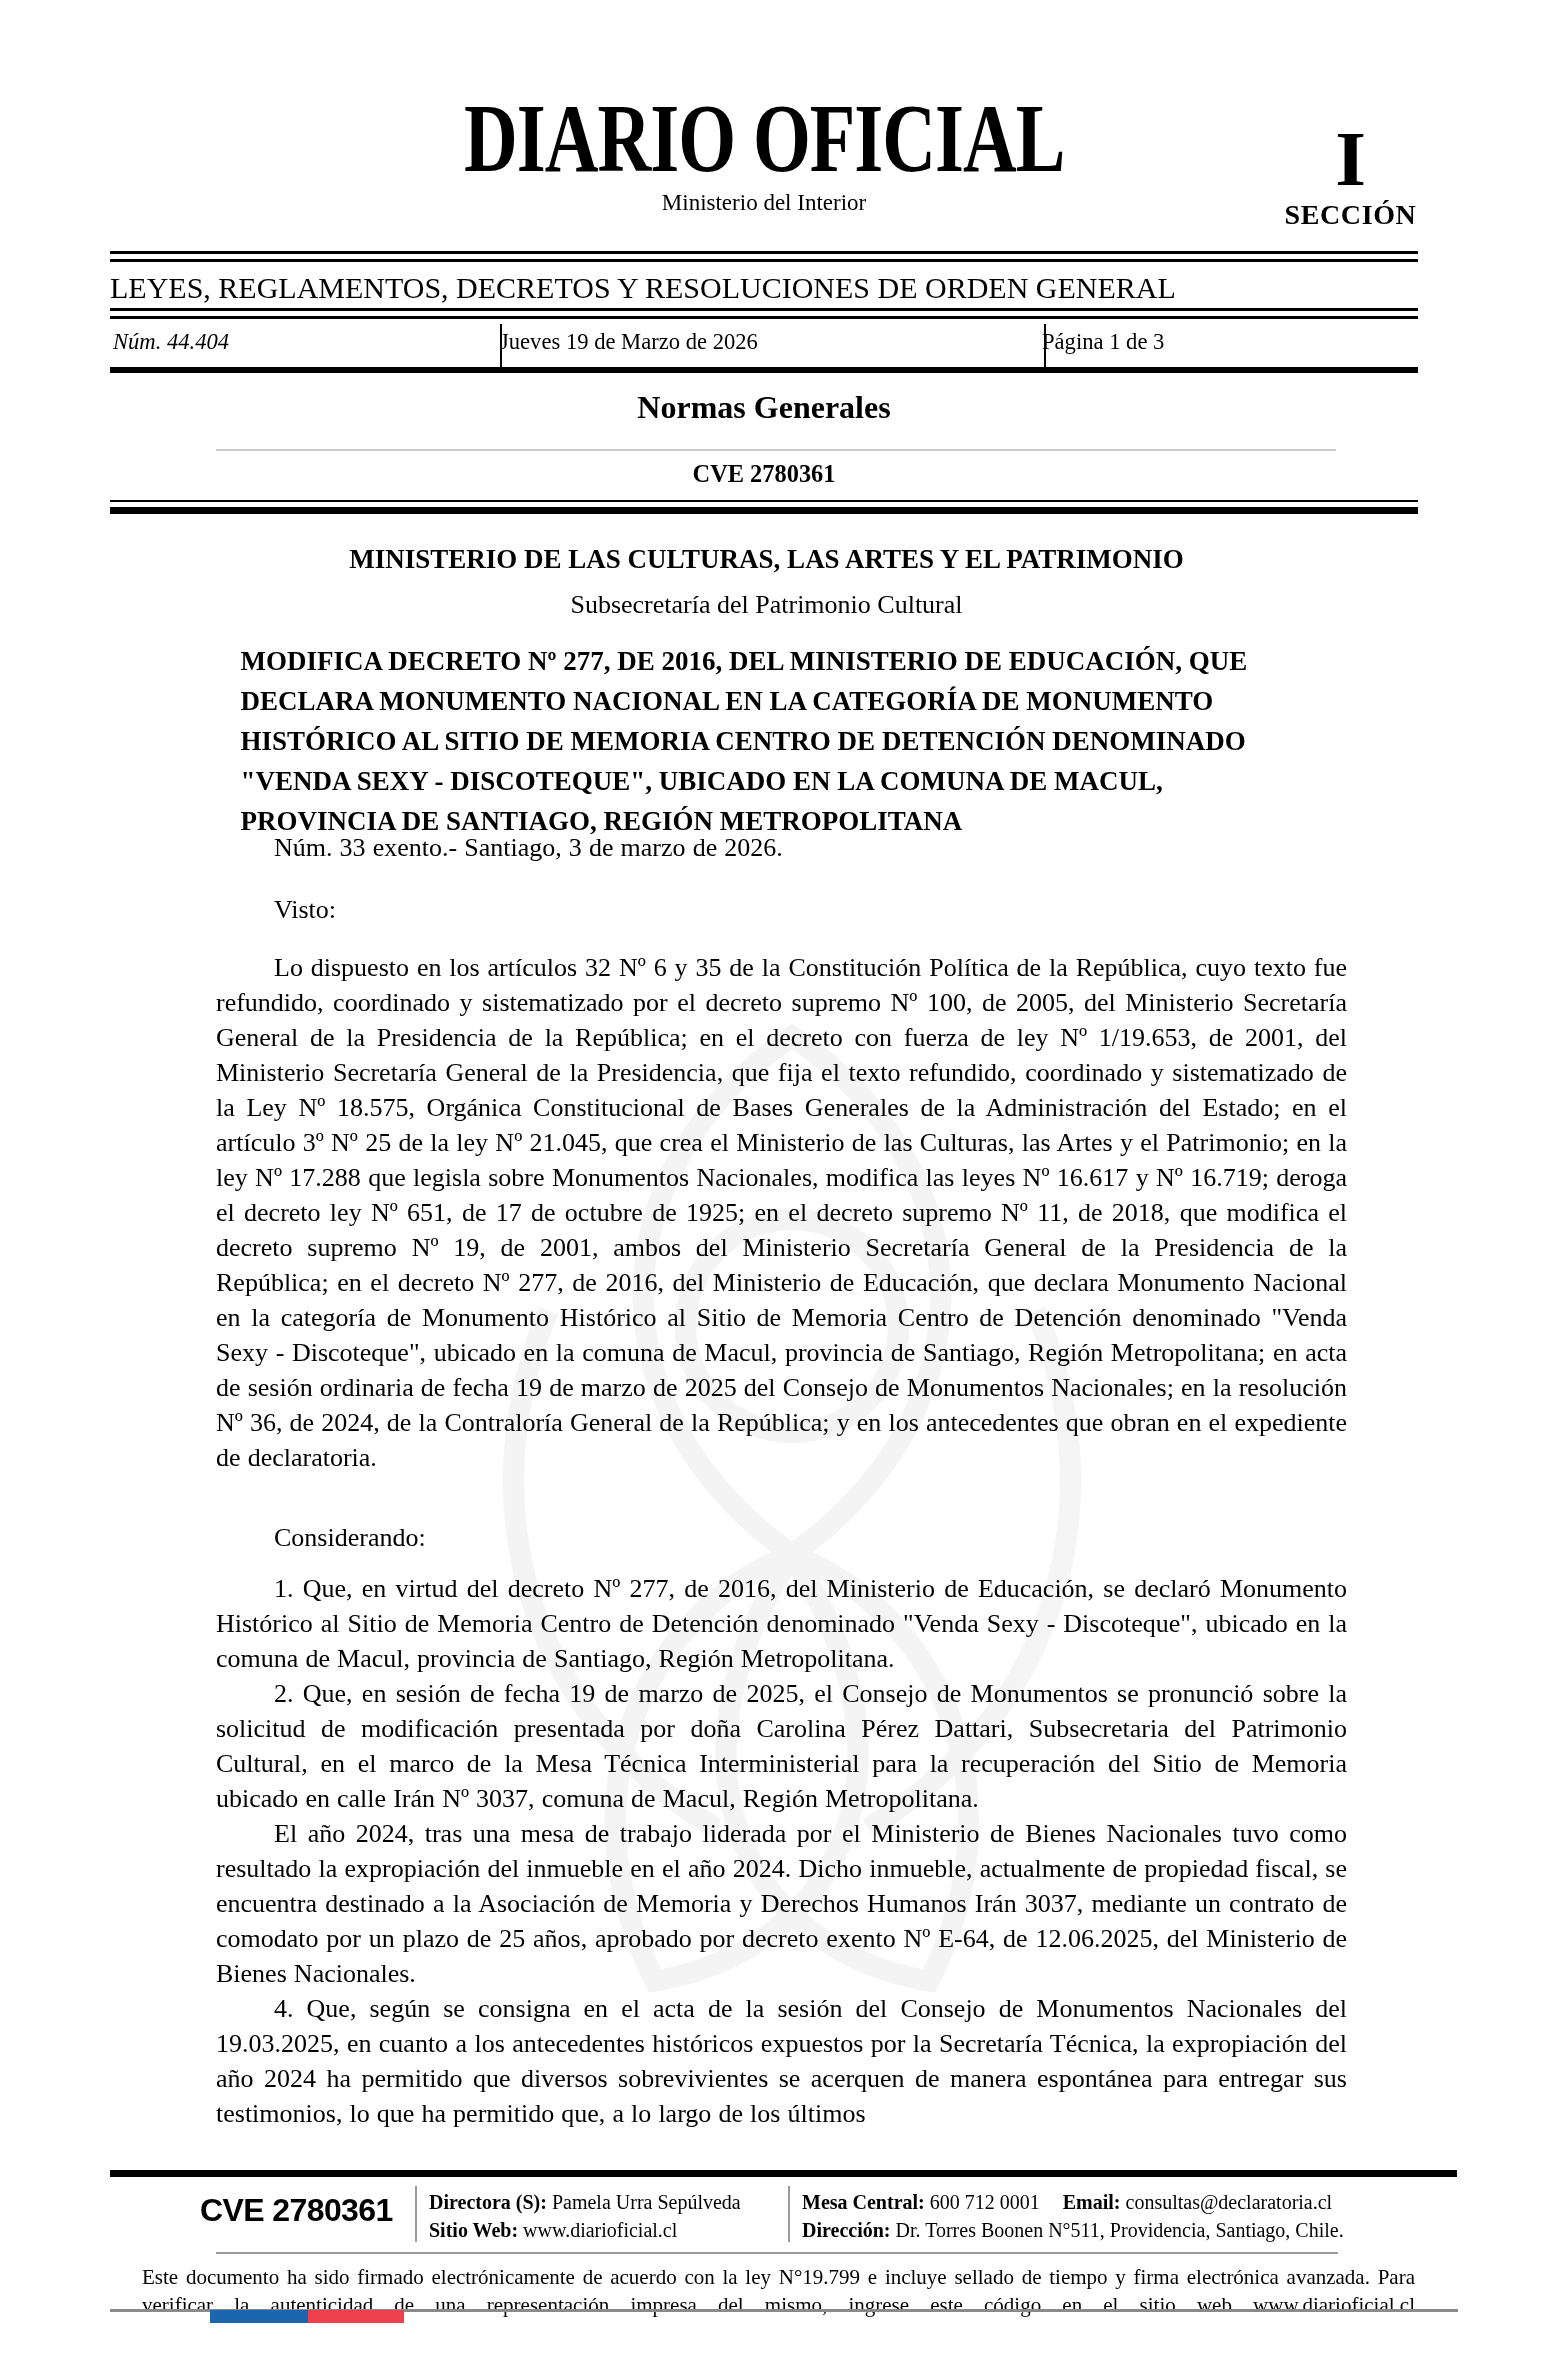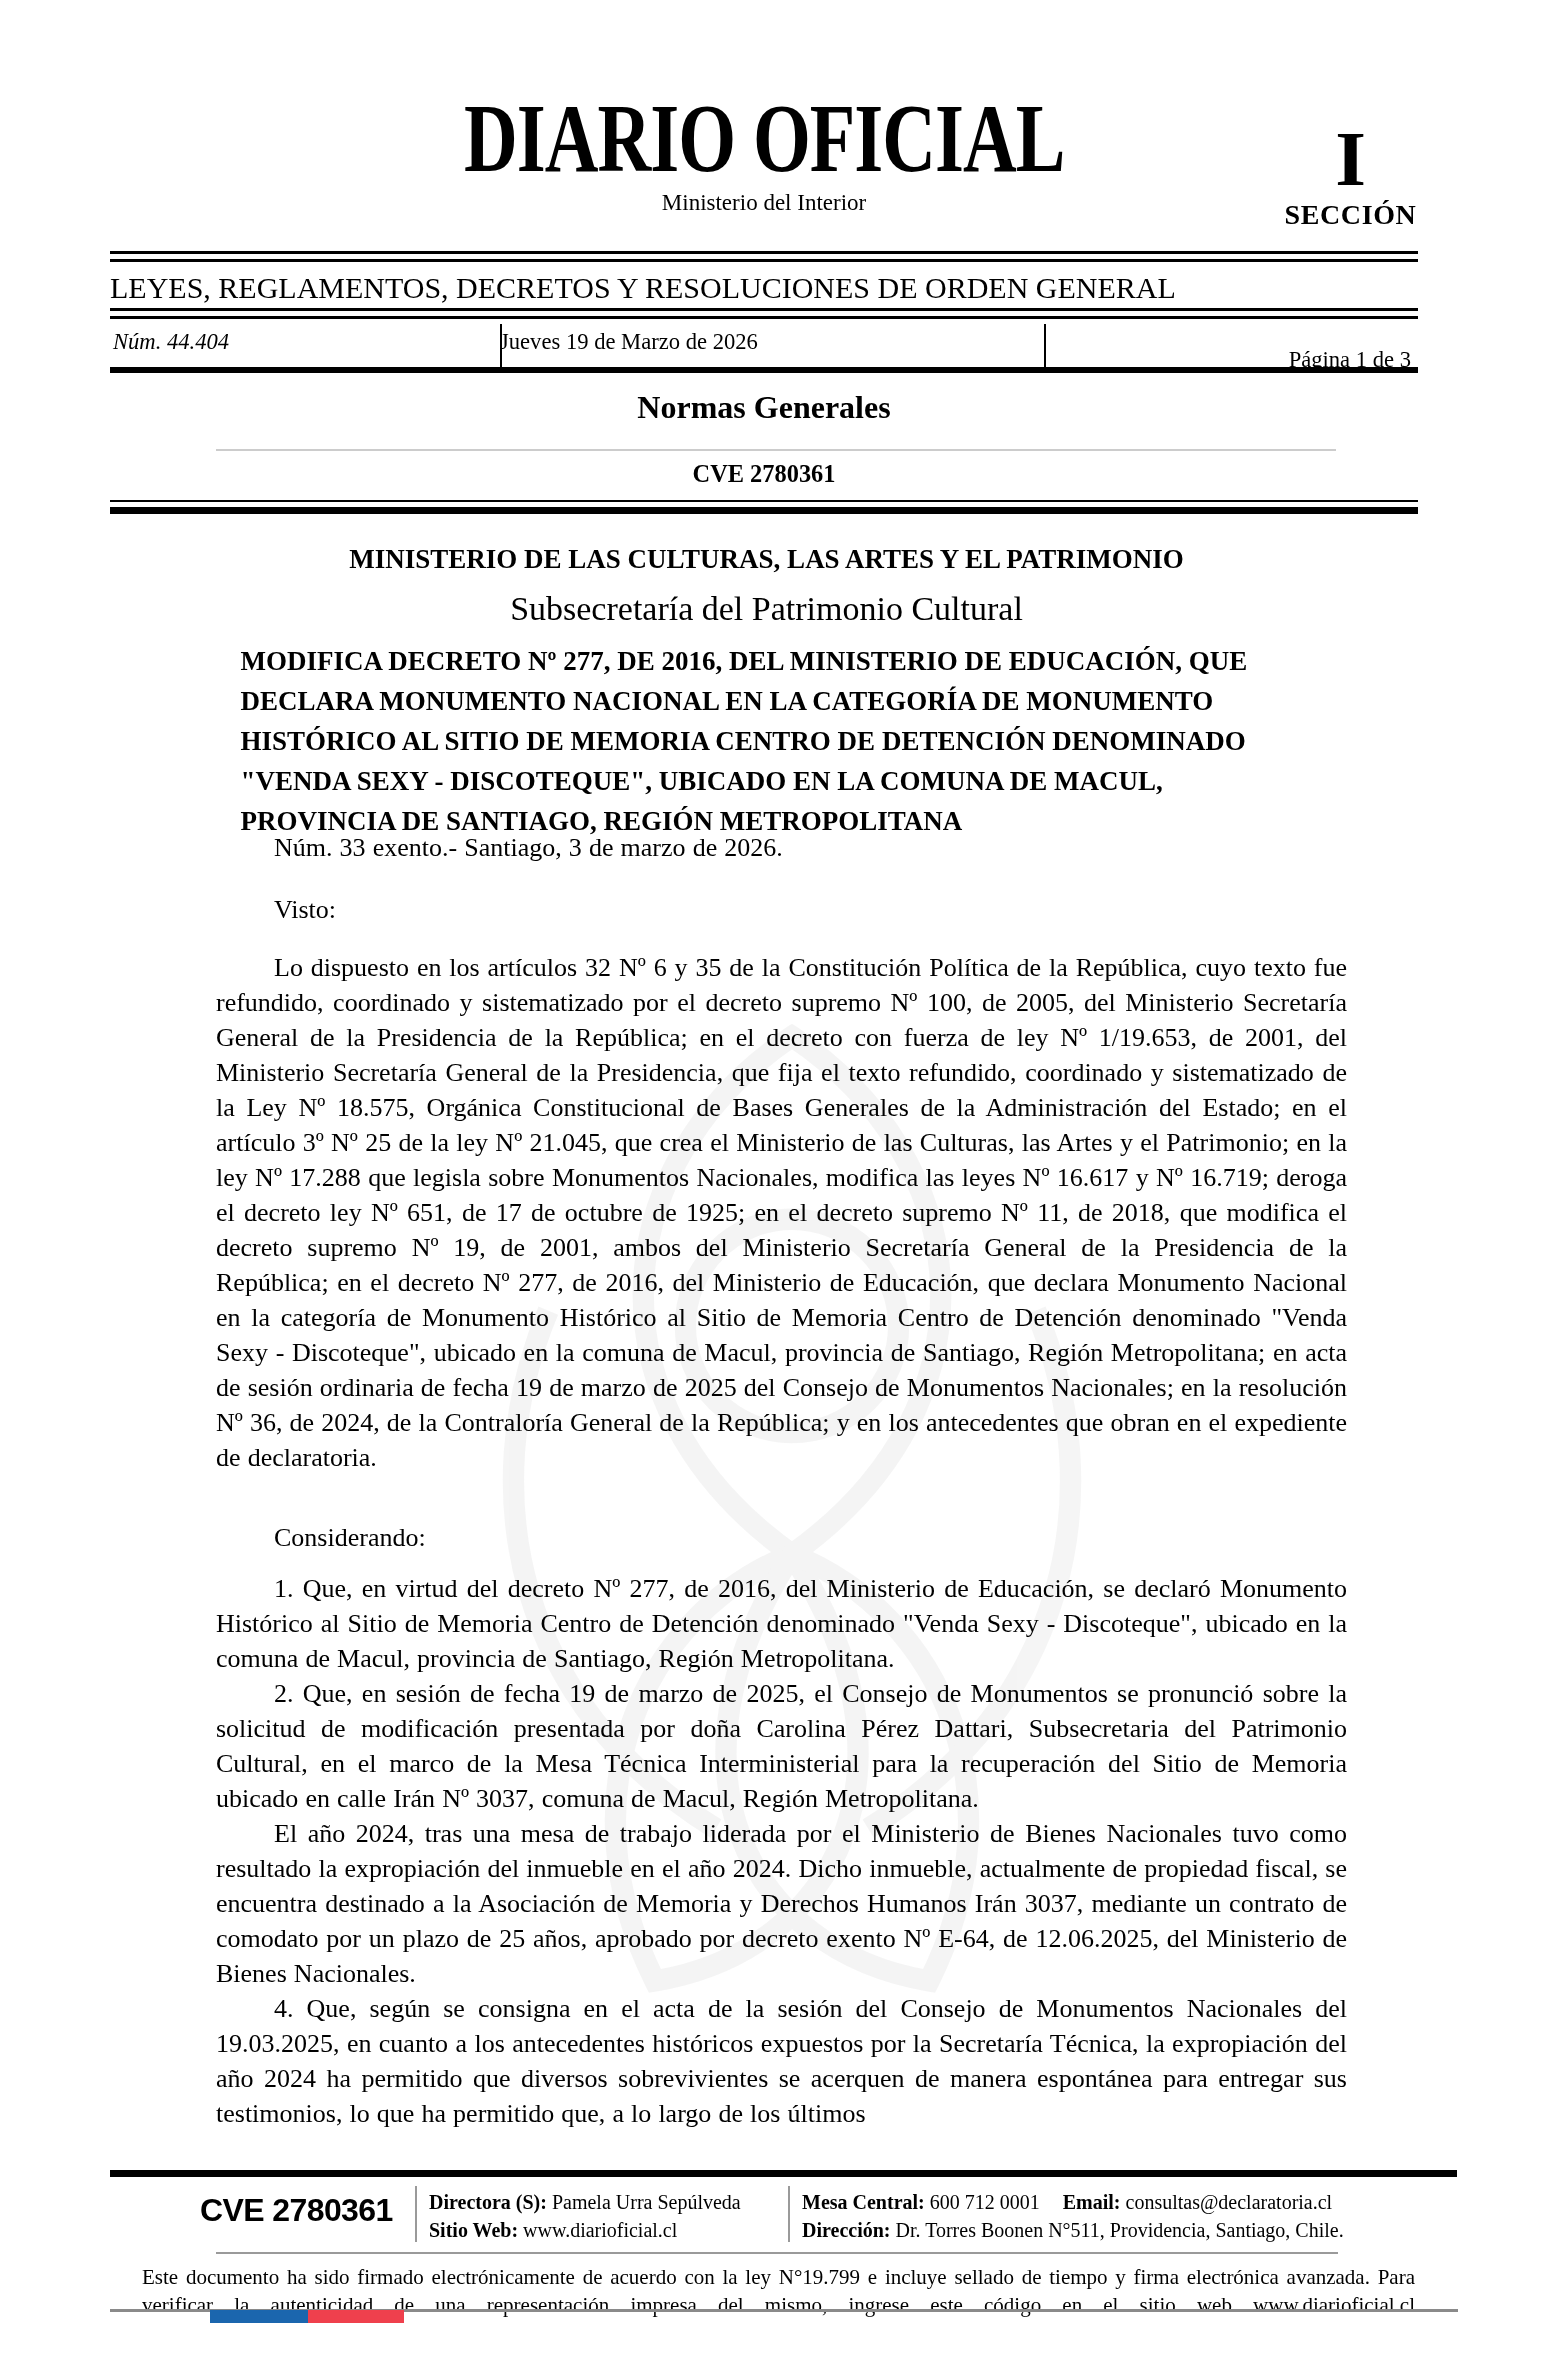--- a/index.html
+++ b/index.html
@@ -27,34 +27,34 @@
 
   .rule{left:110px;width:1308px;background:#000;height:3px;}
   .banner{
     left:110px;top:271px;width:1308px;text-align:left;
     font-size:30px;font-weight:400;letter-spacing:0px;white-space:nowrap;
   }
 
   
   .issue-left{left:113px;top:329px;font-size:22.6px;font-style:italic;}
   .issue-center{left:500px;top:329px;width:593px;text-align:left;font-size:22.6px;}
-  .issue-right{left:1042px;top:347px;width:369px;text-align:right;font-size:22.6px;}
+  .issue-right{left:1042px;top:329px;width:369px;text-align:left;font-size:22.6px;}
   .vbar{top:324px;width:1.8px;height:44px;background:#000;}
 
   .thickrule{left:110px;top:367px;width:1308px;height:6.1px;background:#000;}
 
   .normas{left:110px;top:389px;width:1308px;text-align:center;font-size:32px;font-weight:700;}
   .normas-divider{left:216px;top:449px;width:1120px;height:2.4px;background:#cccccc;}
   .cve-top{left:110px;top:460px;width:1308px;text-align:center;font-size:24.4px;font-weight:700;}
   .pair-thin{left:110px;top:500px;width:1308px;height:2.4px;background:#000;}
   .pair-thick{left:110px;top:507px;width:1308px;height:7.3px;background:#000;}
 
   
   .decree-ministry{left:207px;top:544px;width:1119px;text-align:center;font-size:27px;font-weight:700;}
-  .decree-subsec{left:207px;top:590px;width:1119px;text-align:center;font-size:34px;}
+  .decree-subsec{left:207px;top:590px;width:1119px;text-align:center;font-size:26px;}
   .decree-title{left:207px;top:641px;width:1119px;text-align:left;}
   .decree-title p{margin:0 auto;max-width:1052px;font-size:27px;font-weight:700;line-height:40px;}
 
   .bodycol{left:216px;top:830px;width:1131px;font-size:26px;line-height:35px;word-spacing:0.6px;}
   .bodycol p{margin:0;text-align:justify;text-indent:58px;}
   .bodycol .numline{margin-bottom:27px;}
   .bodycol .label{margin-bottom:23px;}
   .bodycol .visto{margin-bottom:45px;}
   .bodycol .consid{margin-bottom:16px;}
 

